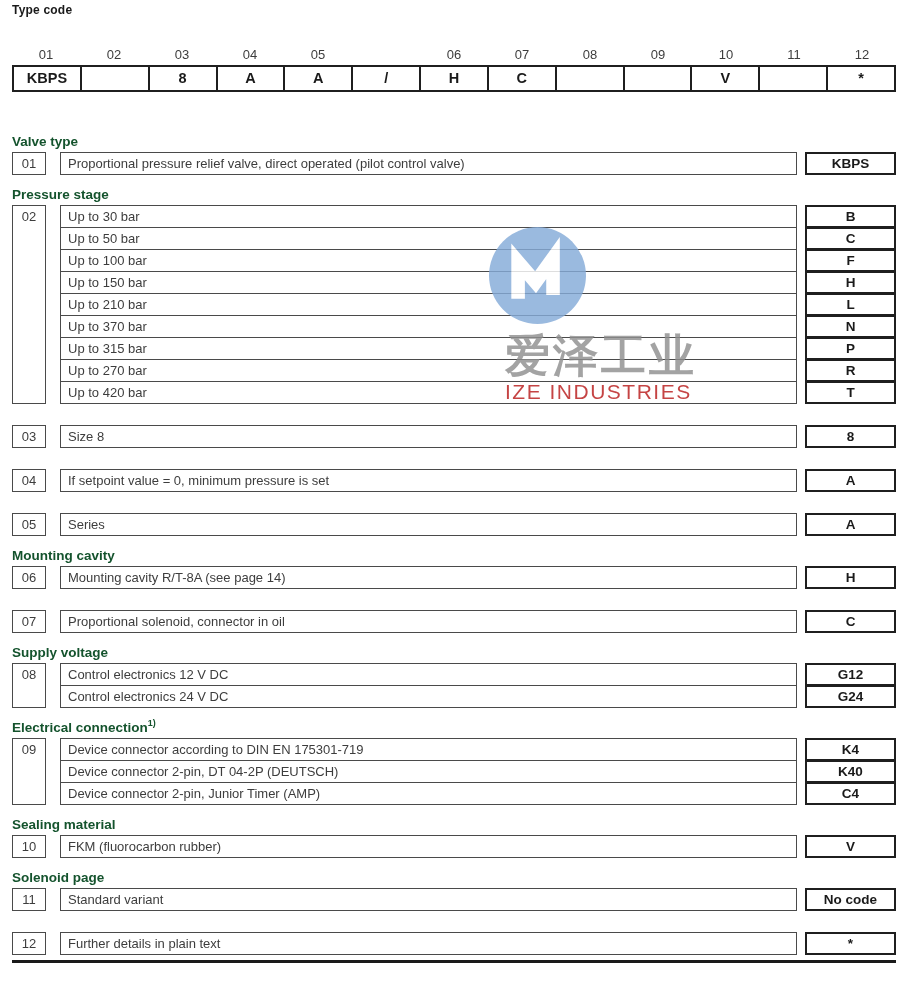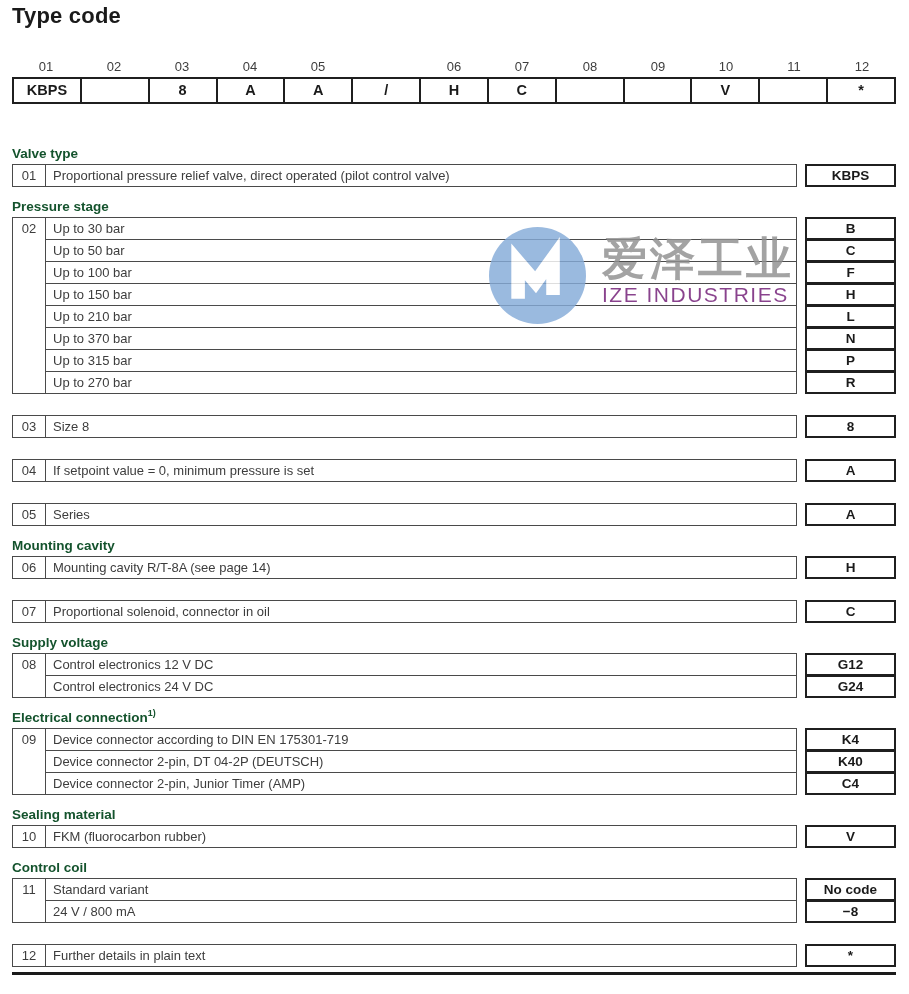--- a/index.html
+++ b/index.html
@@ -8,21 +8,21 @@
     position: relative;
     width: 909px;
     height: 994px;
     background: #ffffff;
     font-family: "Liberation Sans", sans-serif;
     color: #3d3d3d;
     padding: 3px 13px 0 12px;
     overflow: hidden;
   }
   .title {
-    font-size: 22px;
+    font-size: 12px;
     font-weight: 700;
     color: #1a1a1a;
     letter-spacing: 0.2px;
   }
   
   .tc-table { margin-top: 30px; }
   .tc-headers { display: flex; height: 16px; }
   .tc-h { flex: 1; text-align: center; font-size: 13px; color: #3d3d3d; }
   .tc-cells { display: flex; border: 2px solid #1f1f1f; height: 27px; margin-top: 2px; background: #fff; }
   .tc-cell {
@@ -41,42 +41,42 @@
   .numcol {
     width: 34px; border: 1px solid #4a4a4a; text-align: center;
     font-size: 13px; padding-top: 3px; color: #3d3d3d; background: #fff;
   }
   .rows { flex: 1; display: flex; flex-direction: column; margin-left: -1px; }
   .row { display: flex; height: 23px; }
   .row + .row { margin-top: -1px; }
   .desc {
     flex: 1; border: 1px solid #4a4a4a; padding-left: 7px;
     font-size: 13px; line-height: 21px; color: #3d3d3d;
-    white-space: nowrap; overflow: hidden; background: #fff;
+    white-space: nowrap; overflow: hidden; background: #fff; margin-left: 15px;
   }
   .code {
     width: 91px; margin-left: 8px; border: 2px solid #1f1f1f;
     font-weight: 700; font-size: 13.5px; line-height: 19px;
     text-align: center; color: #1a1a1a; background: #fff;
   }
   .bottom-rule { height: 3px; background: #1a1a1a; margin-top: 5px; }
   
   .watermark {
     position: absolute; left: 489px; top: 227px;
     display: flex; align-items: flex-start;
-    opacity: 0.82; pointer-events: none; z-index: 5;
+    opacity: 0.82; pointer-events: none; z-index: 5; flex-direction: column;
   }
   .wm-logo { width: 97px; height: 97px; flex: 0 0 auto; }
   .wm-text { margin-left: 16px; padding-top: 9px; }
   .wm-cn {
     font-size: 45px; line-height: 46px; font-weight: 700;
     color: #8f8f8f; letter-spacing: 3px; white-space: nowrap;
   }
   .wm-en {
-    font-size: 21px; line-height: 22px; color: #701a75;
+    font-size: 21px; line-height: 22px; color: #b91c1c;
     letter-spacing: 1.5px; white-space: nowrap; margin-top: 2px;
   }
 </style>
 </head>
 <body>
 
 <div class="page">
 
   <div class="title">Type code</div>
 
@@ -156,20 +156,24 @@
     <div class="code">N</div>
   </div>
             <div class="row">
     <div class="desc">Up to 315 bar</div>
     <div class="code">P</div>
   </div>
             <div class="row">
     <div class="desc">Up to 270 bar</div>
     <div class="code">R</div>
   </div>
+            <div class="row">
+    <div class="desc">Up to 420 bar</div>
+    <div class="code">T</div>
+  </div>
           </div>
     </div>
   </div>
       <div class="section">
 
     <div class="group">
       <div class="numcol">03</div>
       <div class="rows">
             <div class="row">
     <div class="desc">Size 8</div>
@@ -268,31 +272,27 @@
       <div class="numcol">10</div>
       <div class="rows">
             <div class="row">
     <div class="desc">FKM (fluorocarbon rubber)</div>
     <div class="code">V</div>
   </div>
           </div>
     </div>
   </div>
       <div class="section has-heading">
-    <div class="heading"><span class="h-label">Control coil</span><sup class="h-sup"></sup></div>
+    <div class="heading"><span class="h-label">Solenoid page</span><sup class="h-sup"></sup></div>
     <div class="group">
       <div class="numcol">11</div>
       <div class="rows">
             <div class="row">
     <div class="desc">Standard variant</div>
     <div class="code">No code</div>
-  </div>
-            <div class="row">
-    <div class="desc">24 V / 800 mA</div>
-    <div class="code">−8</div>
   </div>
           </div>
     </div>
   </div>
       <div class="section">
 
     <div class="group">
       <div class="numcol">12</div>
       <div class="rows">
             <div class="row">

